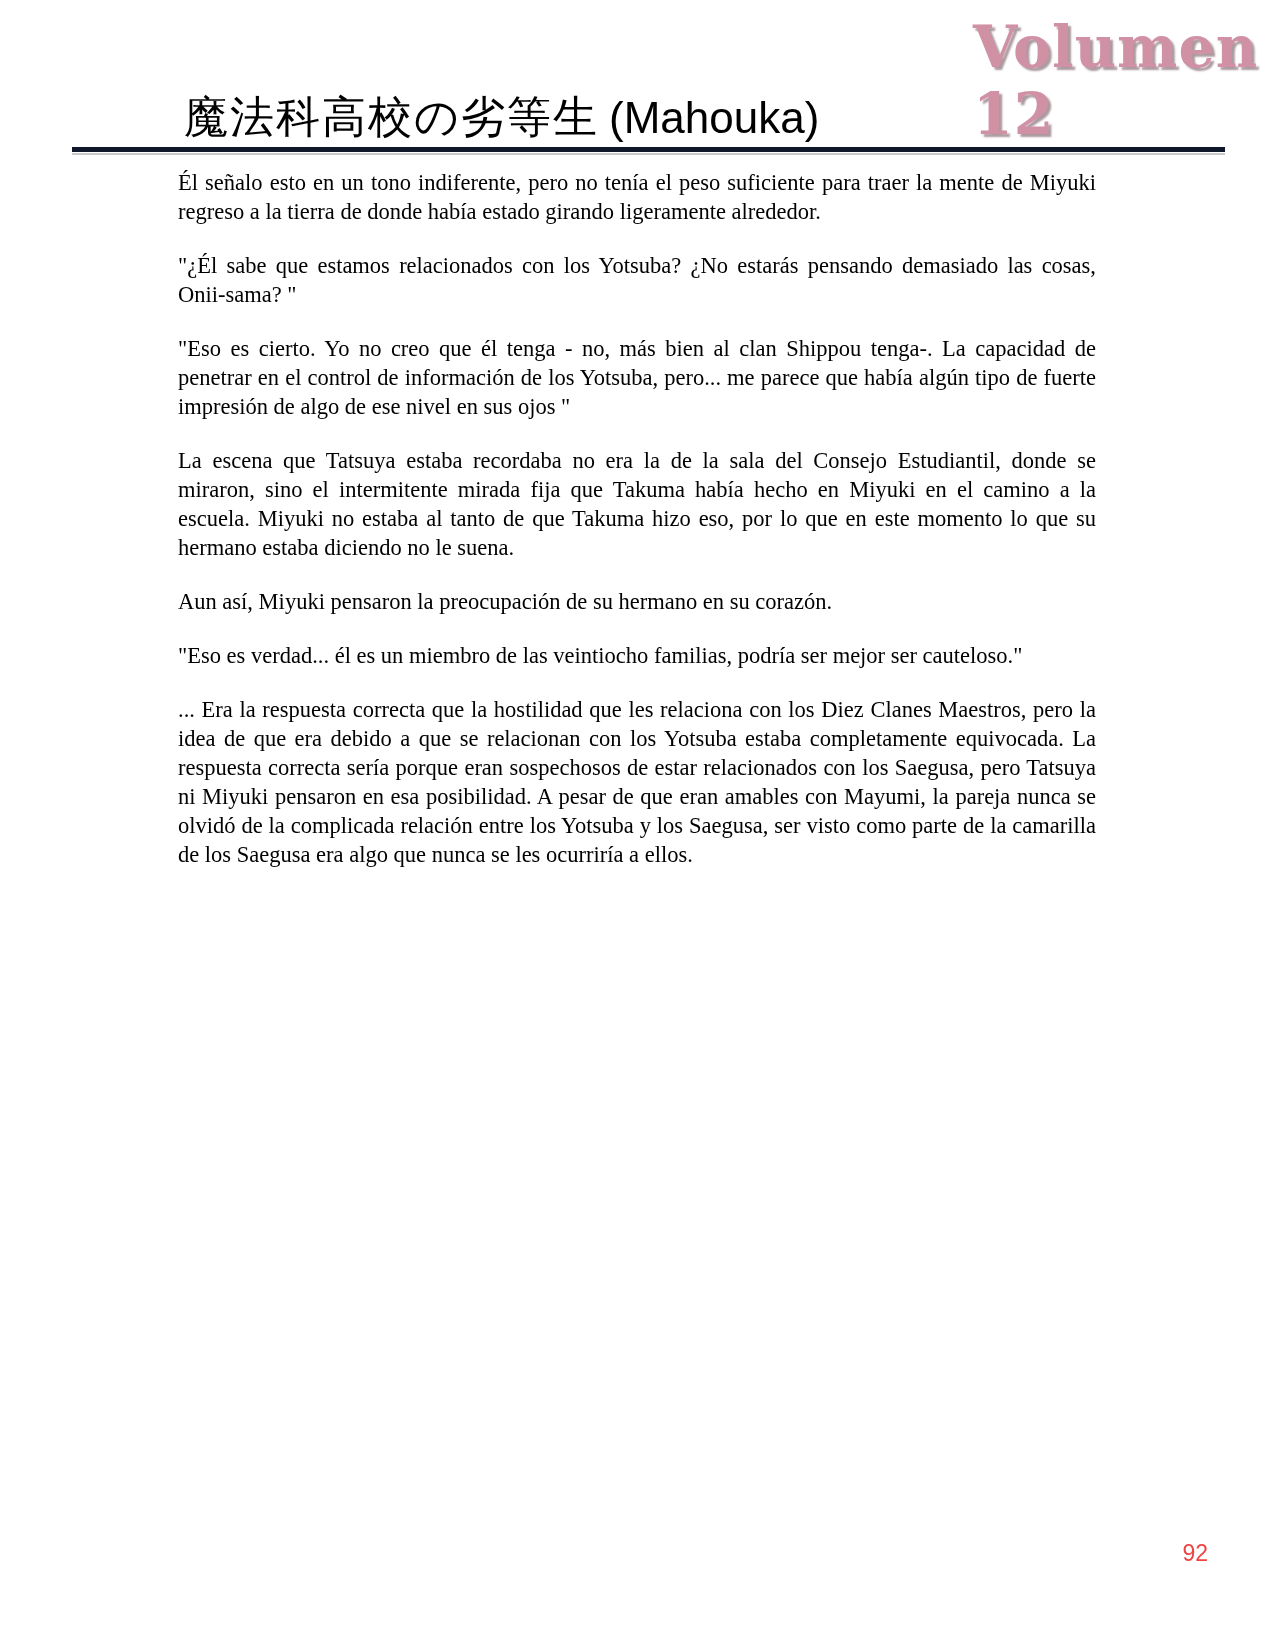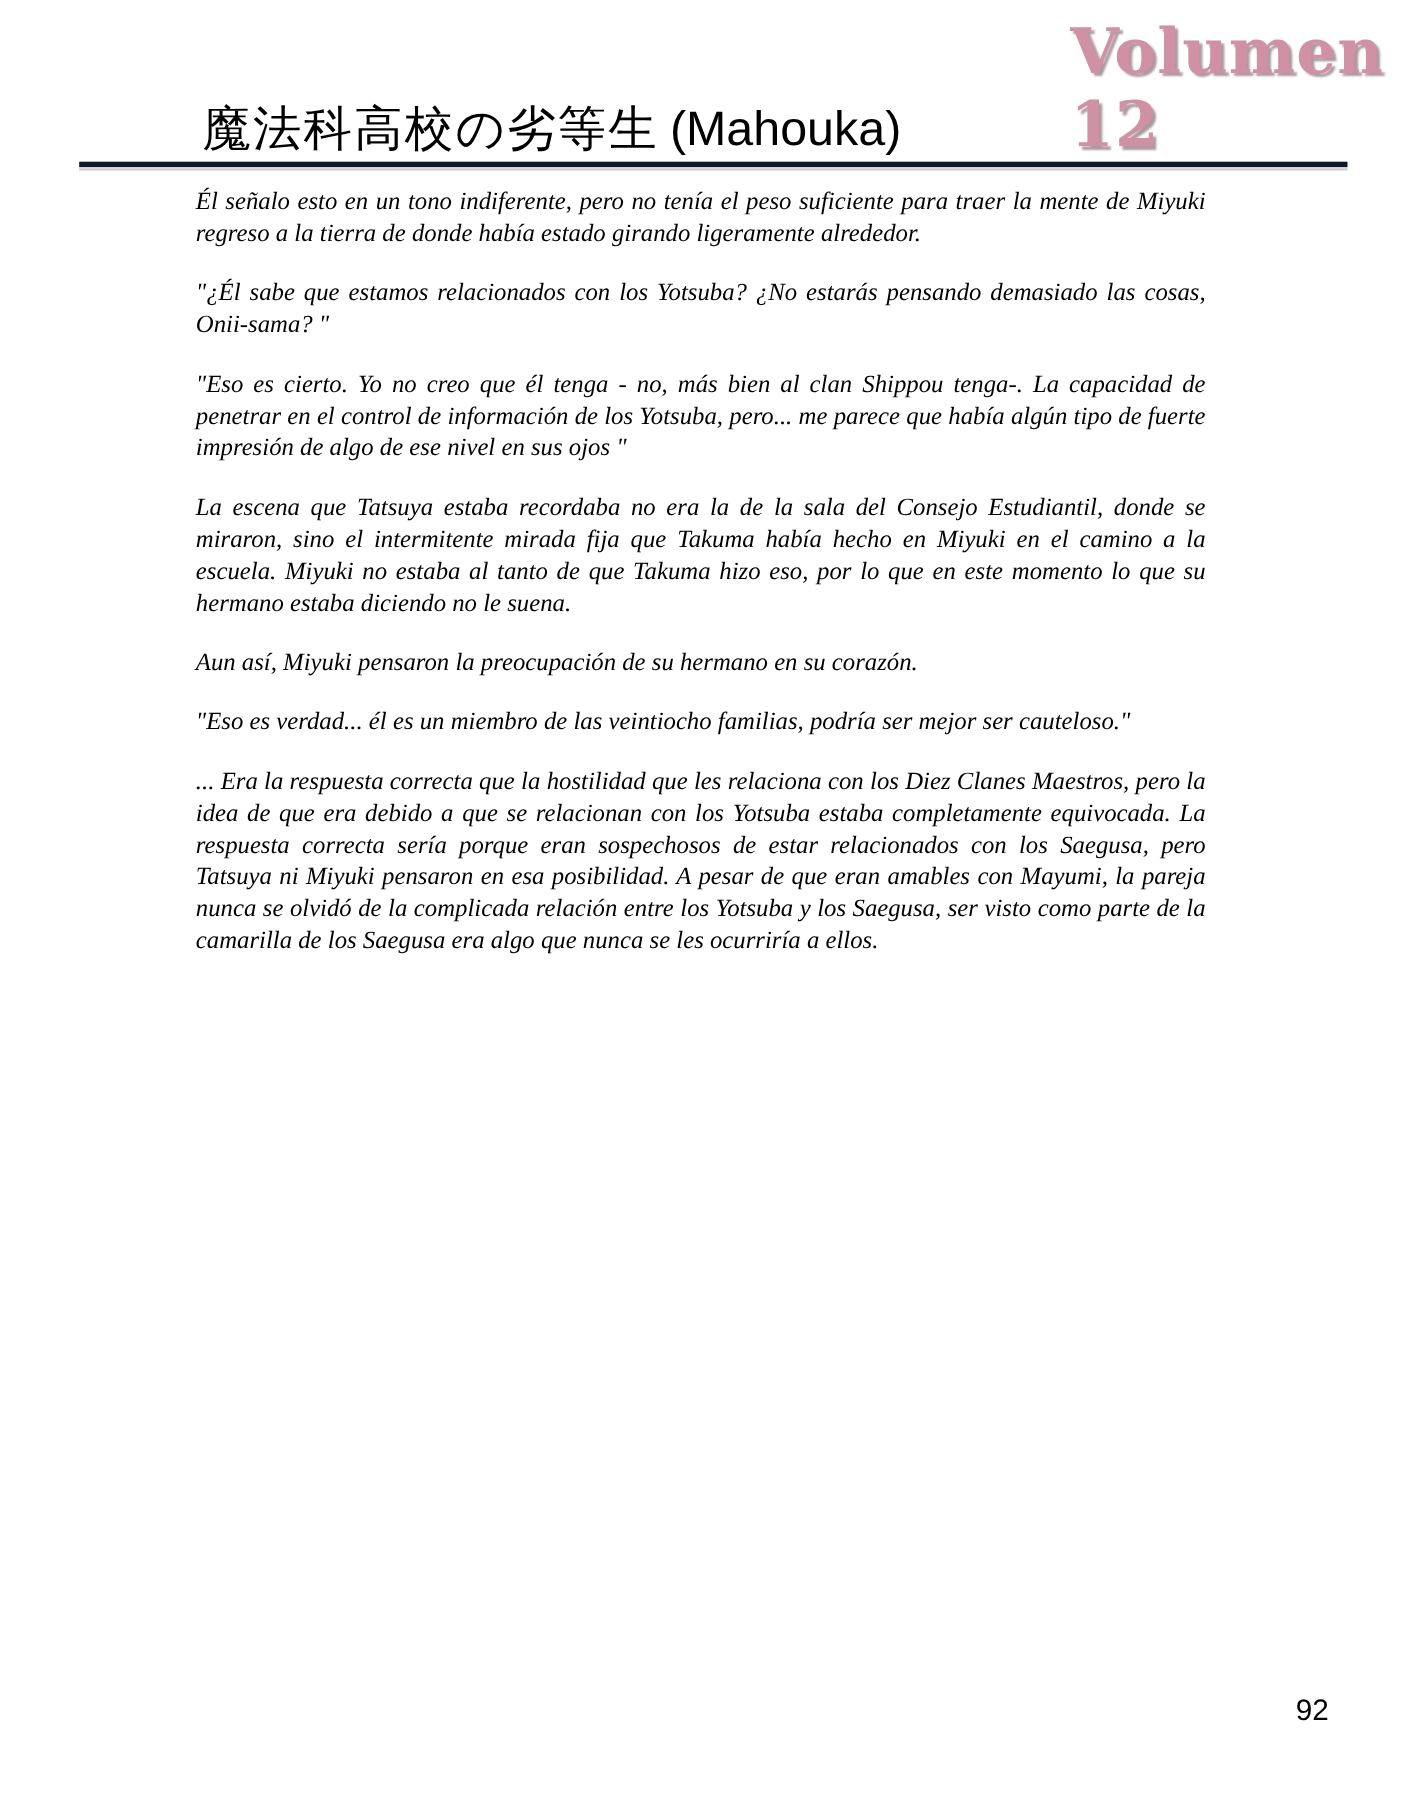--- a/index.html
+++ b/index.html
@@ -73,34 +73,33 @@
   
   .content {
     position: absolute;
     left: 178px;
     top: 168px;
     width: 918px;
     font-size: 22.5px;
     line-height: 29px;
     text-align: justify;
     color: #000000;
-    font-style: italic;
   }
   .content p {
     margin: 0 0 25px 0;
   }
 
   
   .page-number {
     position: absolute;
     top: 1540px;
     right: 67px;
     font-family: "Liberation Sans", sans-serif;
-    font-size: 27px;
-    color: #000000;
+    font-size: 23px;
+    color: #ef4444;
   }
 </style>
 </head>
 <body>
 
 <div class="page">
 
   <header class="header">
     <div class="header-row">
       <div class="header-title">

